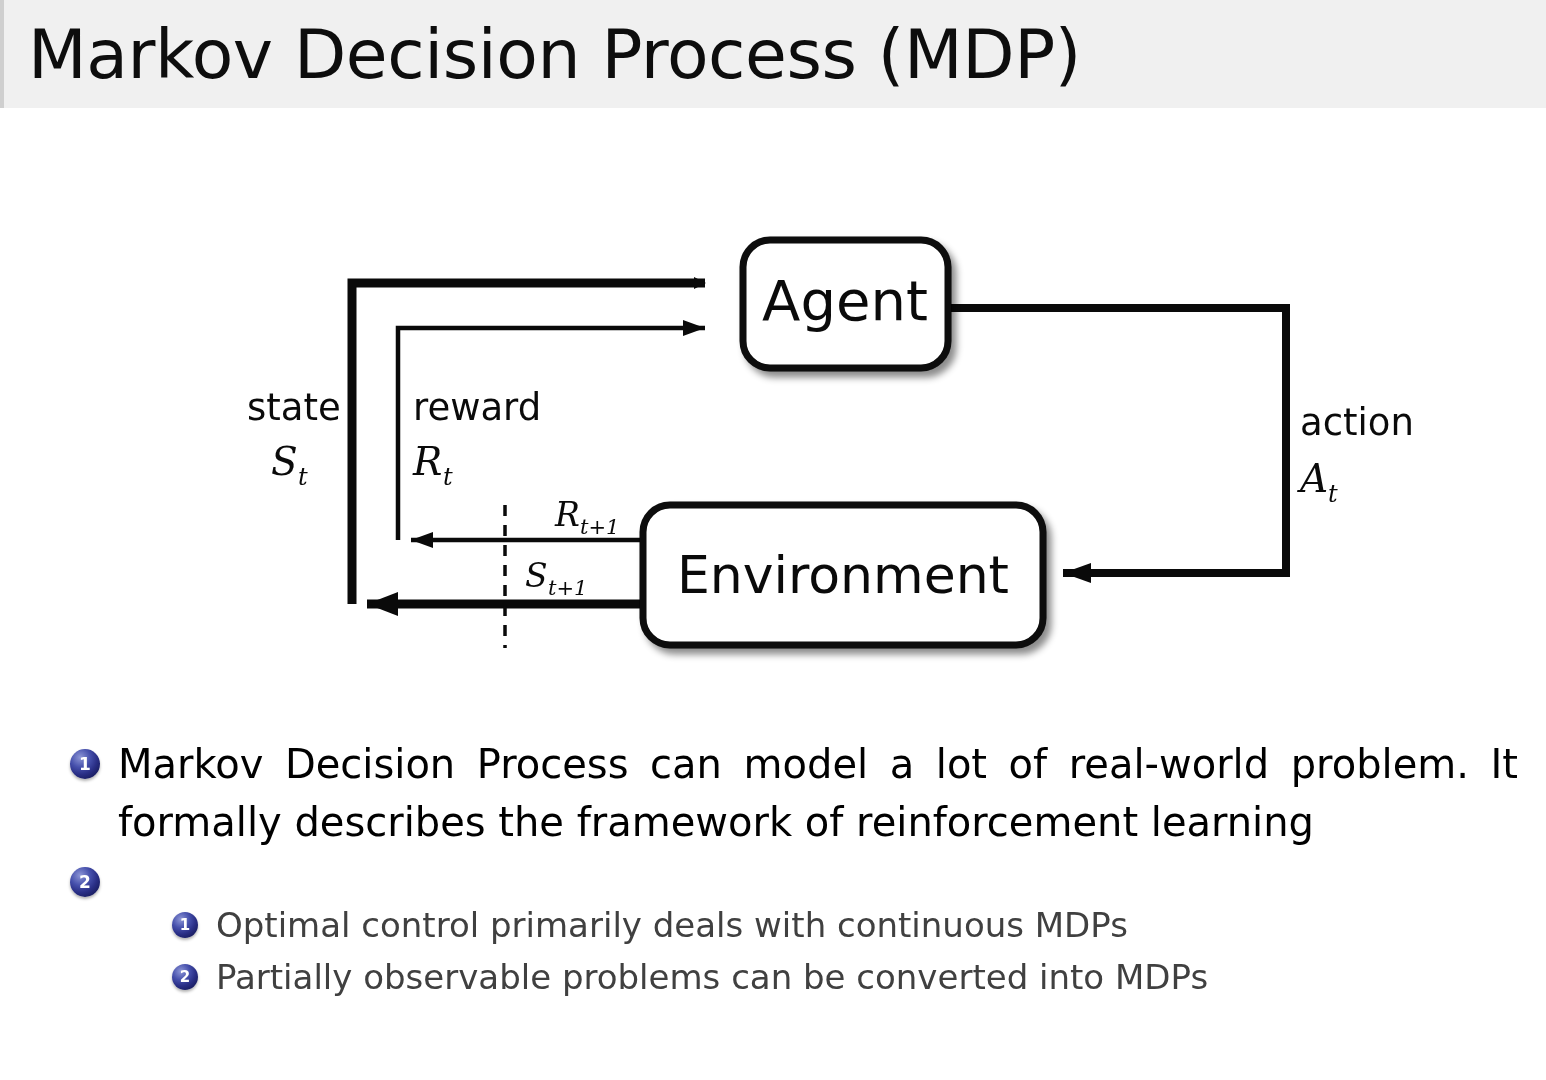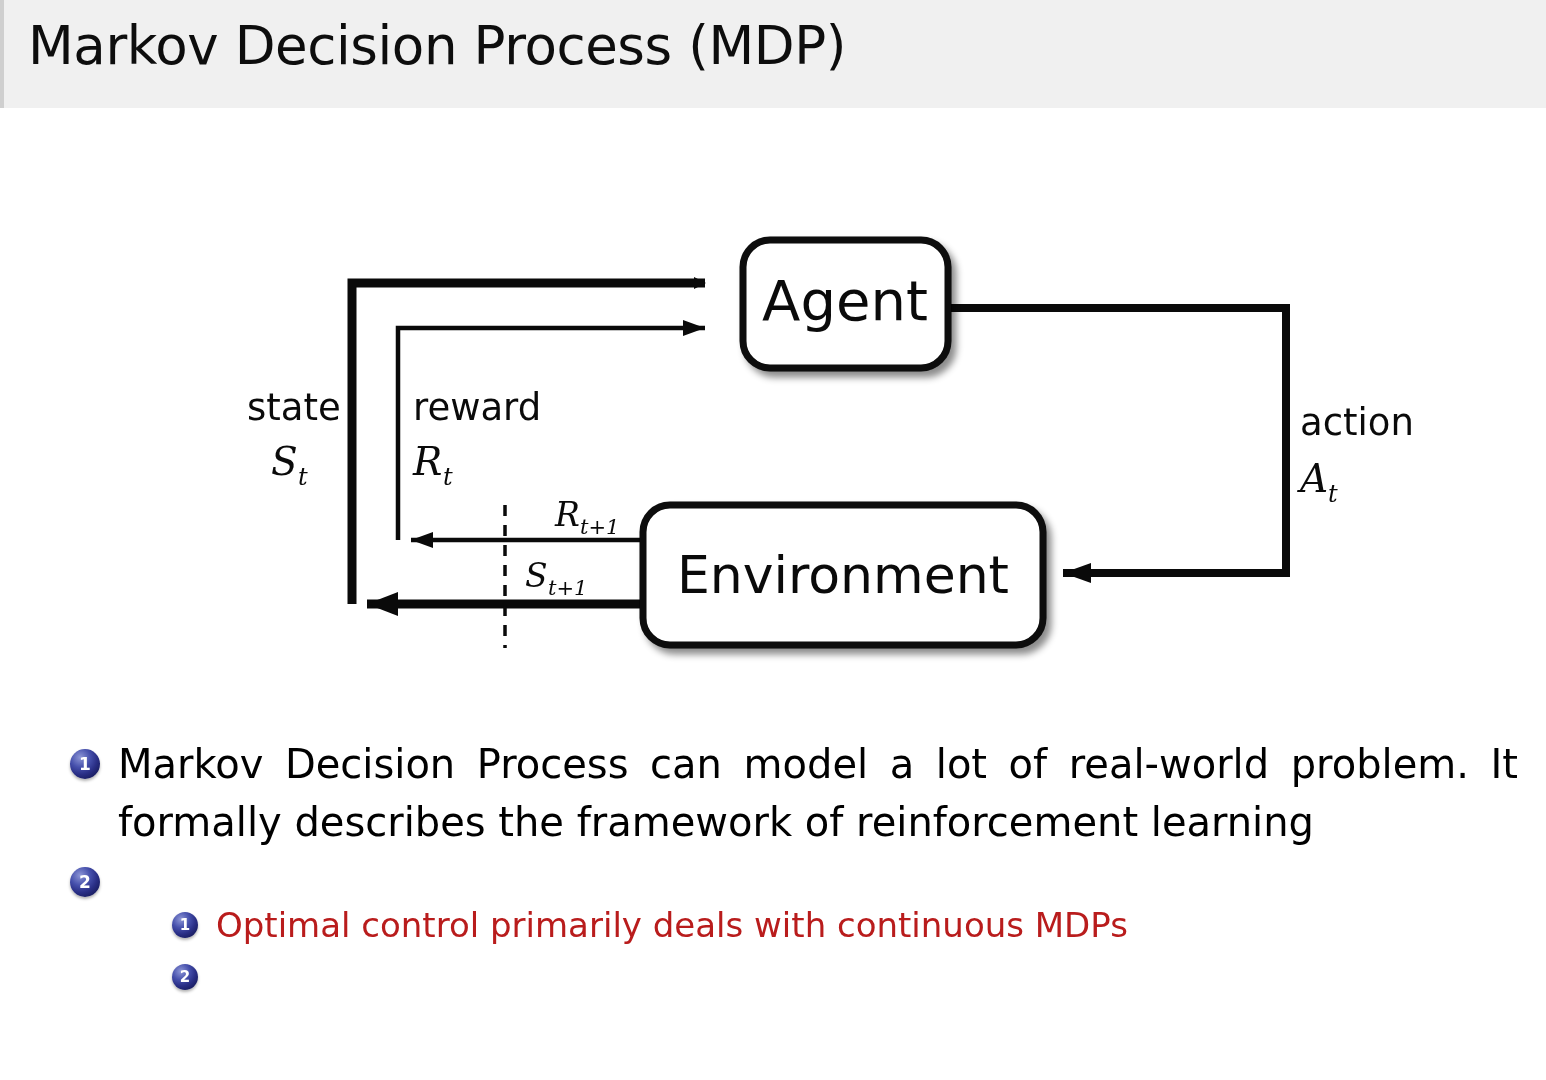--- a/index.html
+++ b/index.html
@@ -33,21 +33,21 @@
     top: 0;
     width: 4px;
     height: 108px;
     background: #cfcfcf;
   }
   #slide-title {
     position: absolute;
     left: 28px;
     top: 14px;
     font-family: "DejaVu Sans", "Liberation Sans", sans-serif;
-    font-size: 53px;
+    font-size: 68px;
     font-weight: 400;
     color: #0d0d0d;
     letter-spacing: -0.4px;
     white-space: nowrap;
     line-height: 1.2;
   }
 
   
   #diagram {
     position: absolute;
@@ -154,21 +154,21 @@
     color: #000000;
     max-width: 1400px;
     text-align: justify;
     text-align-last: left;
   }
   .bullet-text-l2 {
     margin-left: 18px;
     font-family: "DejaVu Sans", "Liberation Sans", sans-serif;
     font-size: 34px;
     line-height: 52px;
-    color: #b91c1c;
+    color: #404040;
   }
 </style>
 </head>
 <body>
 
 <div id="slide-header">
   <div class="left-edge"></div>
   <div id="slide-title">Markov Decision Process (MDP)</div>
 </div>
 
@@ -250,15 +250,16 @@
     <div class="marker marker-l1">2</div>
   </div>
 
   <div class="bullet-row bullet-level2">
     <div class="marker marker-l2">1</div>
     <div class="bullet-text-l2">Optimal control primarily deals with continuous MDPs</div>
   </div>
 
   <div class="bullet-row bullet-level2">
     <div class="marker marker-l2">2</div>
+    <div class="bullet-text-l2">Partially observable problems can be converted into MDPs</div>
   </div>
 
 </div>
 
 </body></html>

